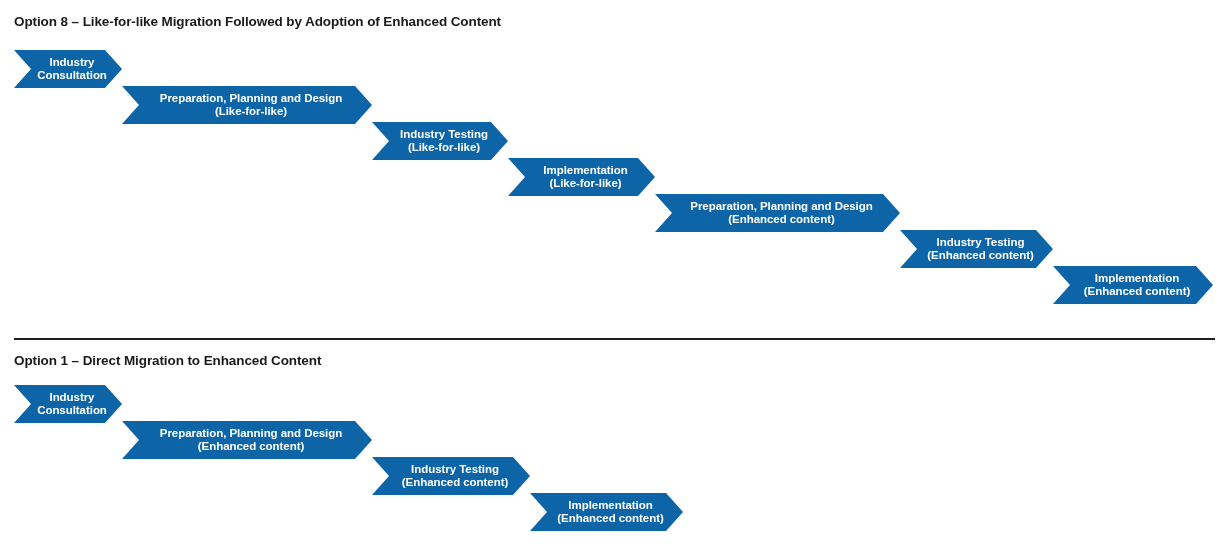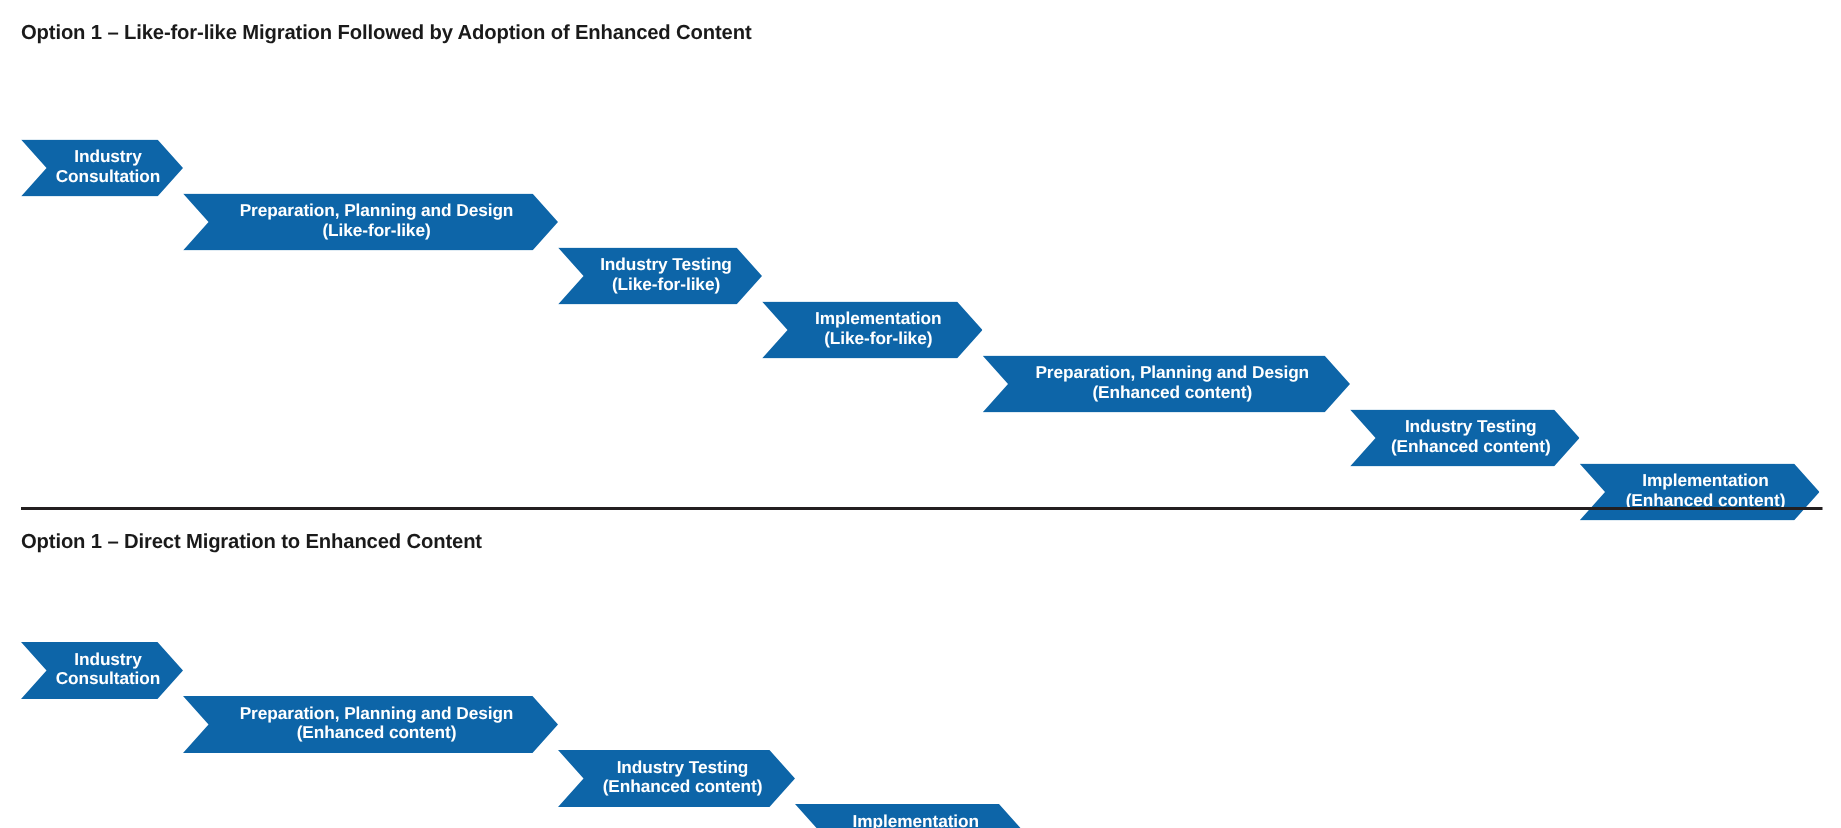--- a/index.html
+++ b/index.html
@@ -44,40 +44,39 @@
     position: absolute;
     background: #0d65a8;
     color: #ffffff;
     display: flex;
     align-items: center;
     justify-content: center;
     text-align: center;
     box-sizing: border-box;
     -webkit-clip-path: polygon(0 0, calc(100% - 17px) 0, 100% 50%, calc(100% - 17px) 100%, 0 100%, 17px 50%);
     clip-path: polygon(0 0, calc(100% - 17px) 0, 100% 50%, calc(100% - 17px) 100%, 0 100%, 17px 50%);
-    margin-top: 43px;
   }
 
   .chevron .label {
     font-size: 11.5px;
     font-weight: bold;
     line-height: 13.5px;
     letter-spacing: -0.05px;
     padding-left: 14px;
     padding-right: 6px;
     white-space: pre-line;
     display: block;
   }
 </style>
 </head>
 <body style="background: rgb(255, 255, 255);">
 
 <div id="diagram-root">
 
-  <div class="section-title" style="left: 14px; top: 15px; color: rgb(26, 26, 26);">Option 1 – Like-for-like Migration Followed by Adoption of Enhanced Content</div>
+  <div class="section-title" style="left: 14px; top: 15px; color: rgb(26, 26, 26);">Option 8 – Like-for-like Migration Followed by Adoption of Enhanced Content</div>
 
   <div id="option-1-steps">
       <div class="chevron" style="left: 14px; top: 50px; width: 108px; height: 38px; background: rgb(13, 101, 168); color: rgb(255, 255, 255);">
         <span class="label">Industry
 Consultation</span>
       </div>
       <div class="chevron" style="left: 122px; top: 86px; width: 250px; height: 38px; background: rgb(13, 101, 168); color: rgb(255, 255, 255);">
         <span class="label">Preparation, Planning and Design
 (Like-for-like)</span>
       </div>

